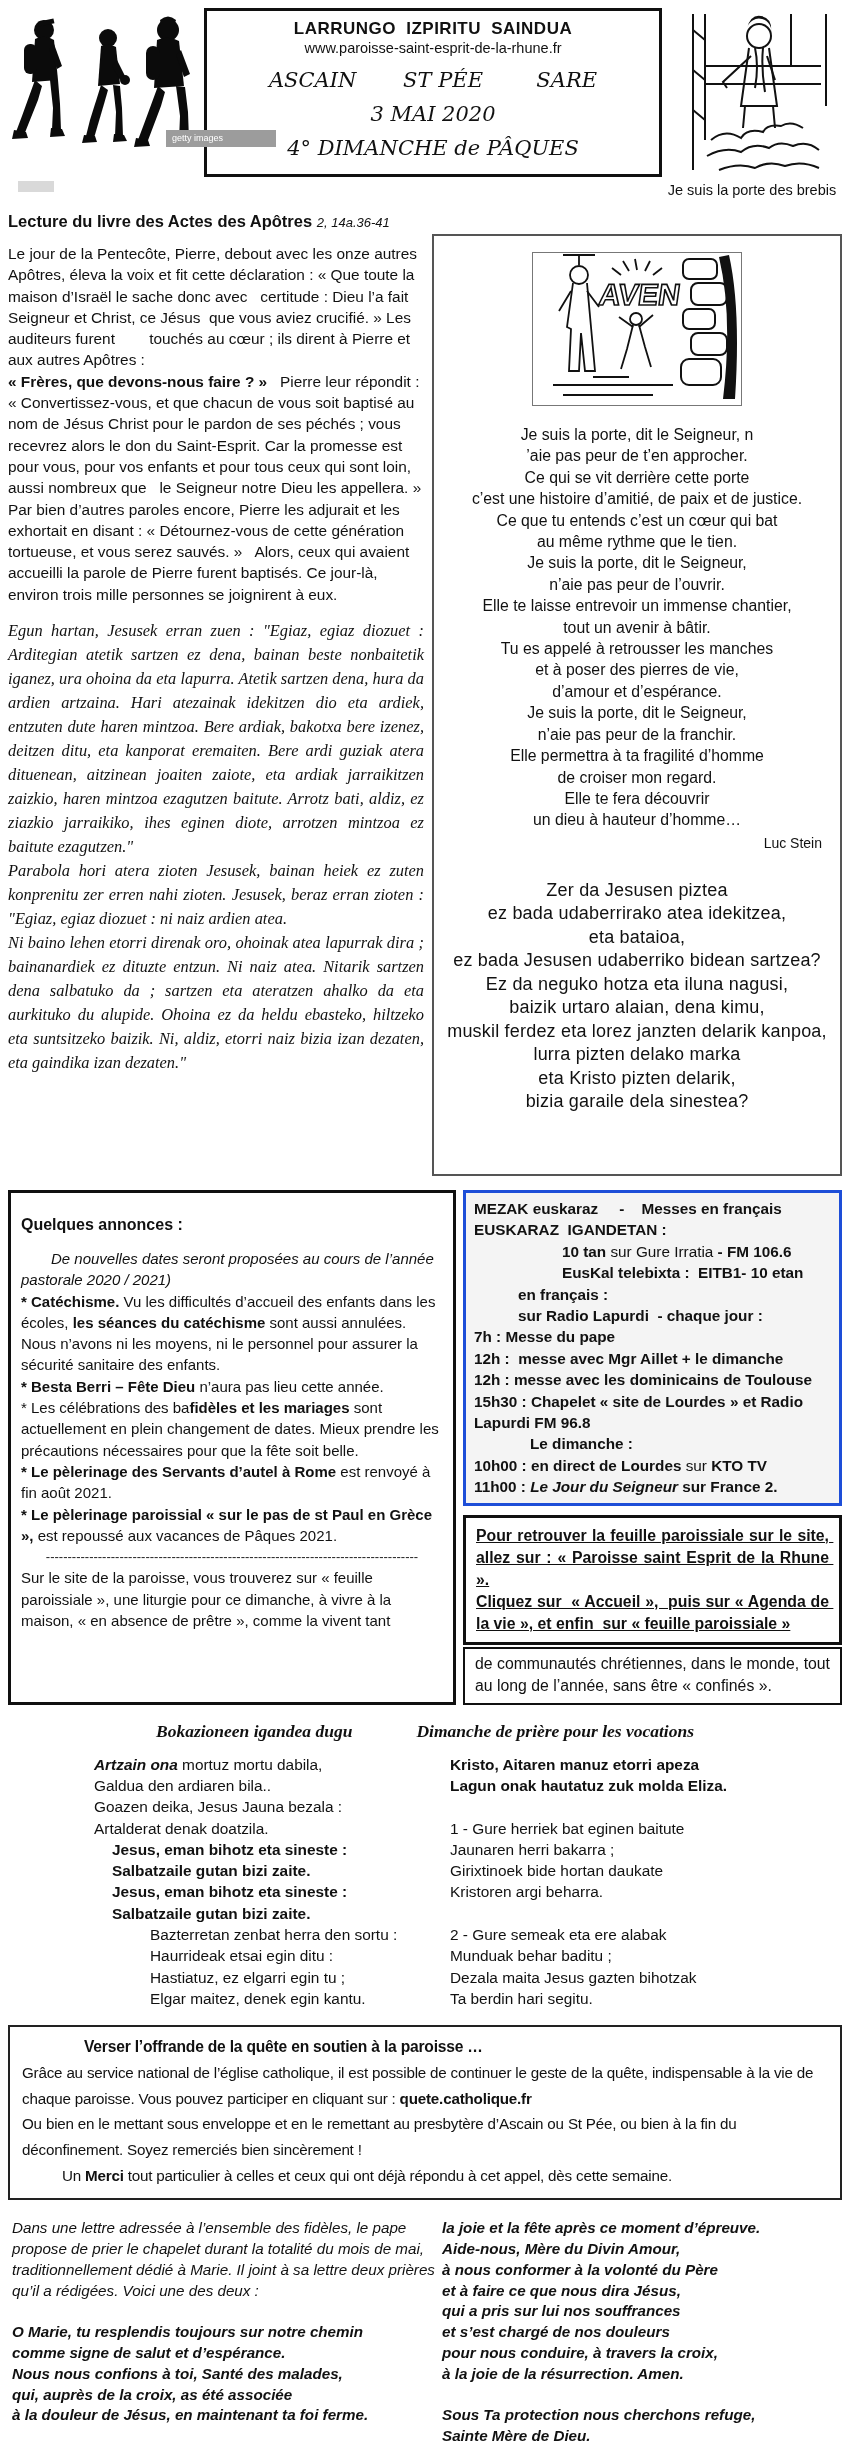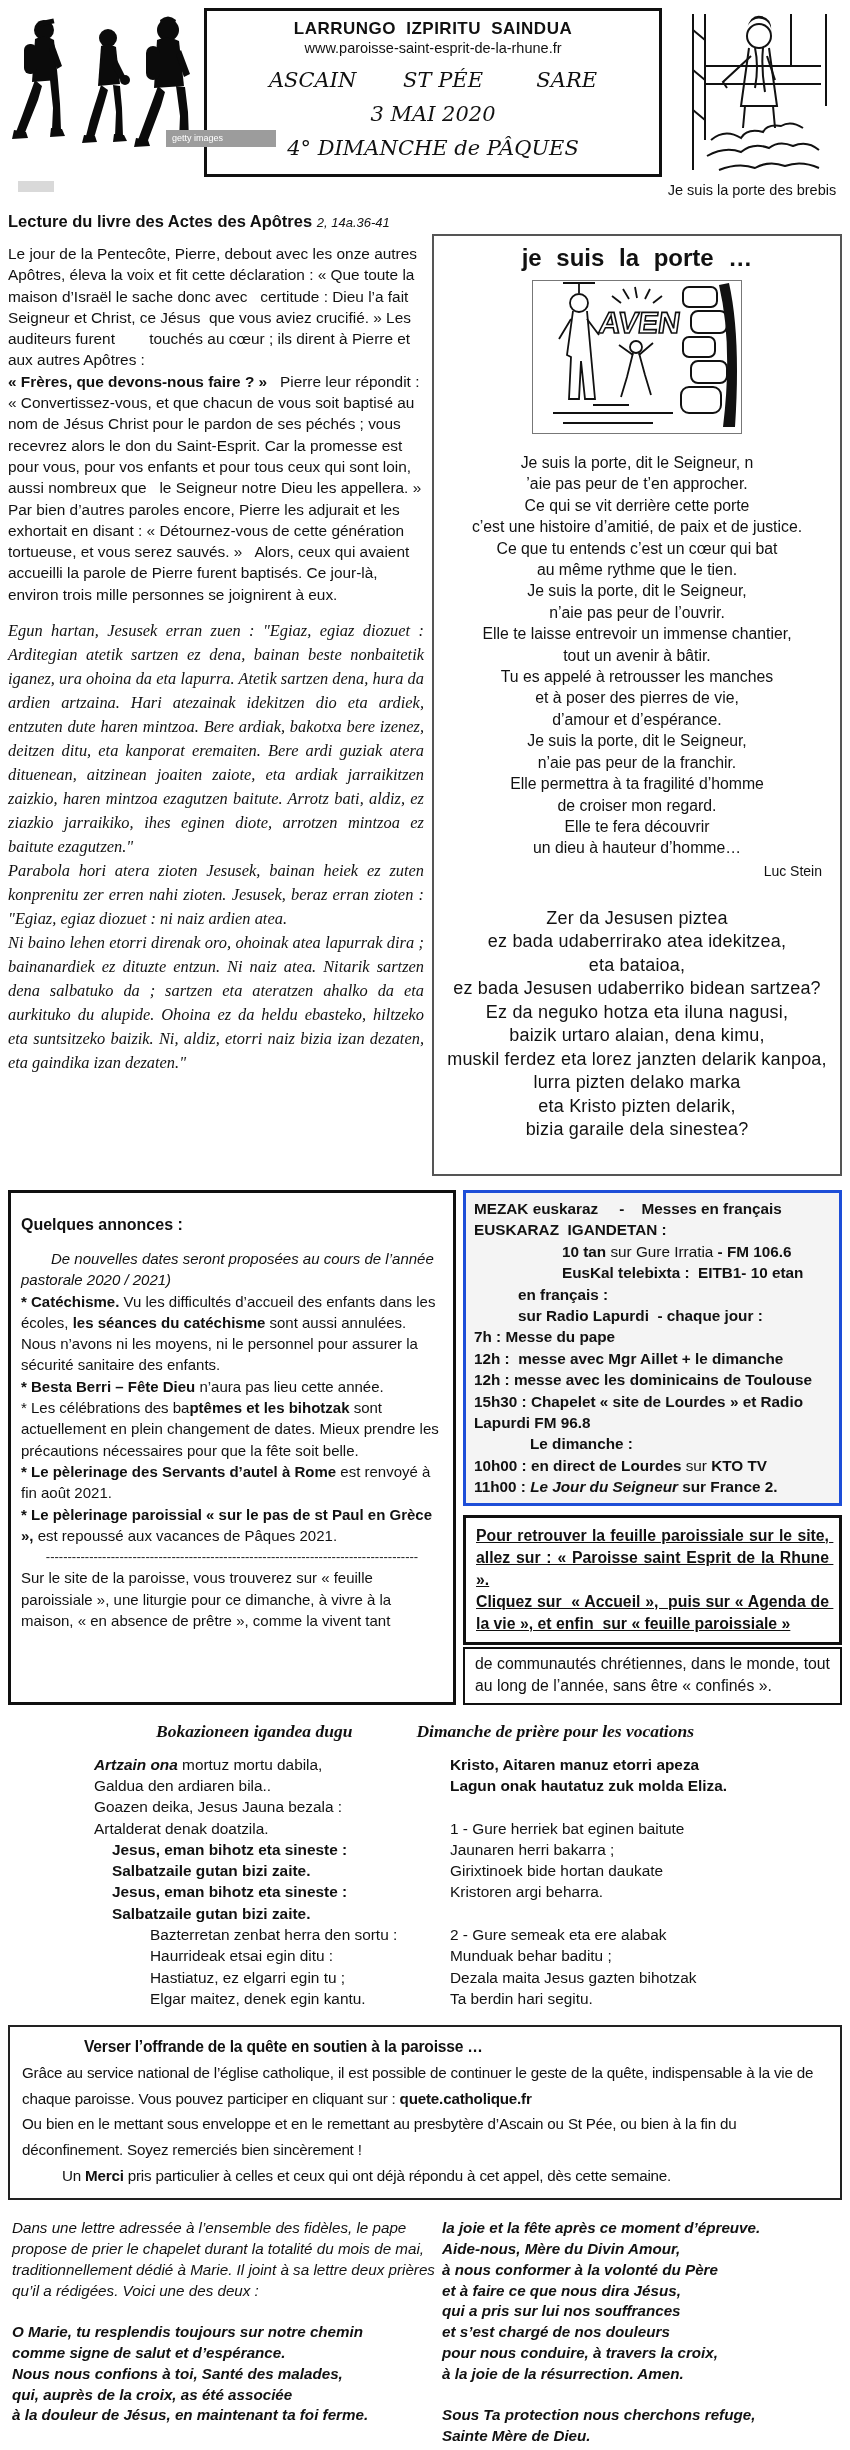--- a/index.html
+++ b/index.html
@@ -175,21 +175,20 @@
 </span><span class="b">« Frères, que devons-nous faire ? »</span><span>   Pierre leur répondit : « Convertissez-vous, et que chacun de vous soit baptisé au nom de Jésus Christ pour le pardon de ses péchés ; vous recevrez alors le don du Saint-Esprit. Car la promesse est pour vous, pour vos enfants et pour tous ceux qui sont loin, aussi nombreux que   le Seigneur notre Dieu les appellera. » Par bien d’autres paroles encore, Pierre les adjurait et les exhortait en disant : « Détournez-vous de cette génération tortueuse, et vous serez sauvés. »   Alors, ceux qui avaient accueilli la parole de Pierre furent baptisés. Ce jour-là, environ trois mille personnes se joignirent à eux.</span></p>
       <div>
           <p class="gpar">Egun hartan, Jesusek erran zuen : "Egiaz, egiaz diozuet : Arditegian atetik sartzen ez dena, bainan beste nonbaitetik iganez, ura ohoina da eta lapurra. Atetik sartzen dena, hura da ardien artzaina. Hari atezainak idekitzen dio eta ardiek, entzuten dute haren mintzoa. Bere ardiak, bakotxa bere izenez, deitzen ditu, eta kanporat eremaiten. Bere ardi guziak atera dituenean, aitzinean joaiten zaiote, eta ardiak jarraikitzen zaizkio, haren mintzoa ezagutzen baitute. Arrotz bati, aldiz, ez ziazkio jarraikiko, ihes eginen diote, arrotzen mintzoa ez baitute ezagutzen."</p>
           <p class="gpar">Parabola hori atera zioten Jesusek, bainan heiek ez zuten konprenitu zer erren nahi zioten. Jesusek, beraz erran zioten : "Egiaz, egiaz diozuet : ni naiz ardien atea.</p>
           <p class="gpar">Ni baino lehen etorri direnak oro, ohoinak atea lapurrak dira ; bainanardiek ez dituzte entzun. Ni naiz atea. Nitarik sartzen dena salbatuko da ; sartzen eta ateratzen ahalko da eta aurkituko du alupide. Ohoina ez da heldu ebasteko, hiltzeko eta suntsitzeko baizik. Ni, aldiz, etorri naiz bizia izan dezaten, eta gaindika izan dezaten."</p>
         </div>
     </div>
 
     <div class="col-right">
       <div class="porte-box">
-        <div class="porte-title">je  suis  la  porte …</div>
         <div class="porte-img">
           <svg width="206" height="150" viewBox="0 0 206 150">
             <g stroke="#111" stroke-width="1.8" fill="none">
               <path d="M96 18 l-6 -10 M104 17 l-2 -11 M112 18 l5 -10 M88 22 l-9 -7 M120 22 l9 -7"></path>
               <circle cx="46" cy="22" r="9"></circle>
               <path d="M40 30 L34 74 L38 76 L36 118 L46 118 L48 80 L52 118 L62 118 L58 74 L54 30"></path>
               <path d="M38 38 L26 58 M54 38 L66 54"></path>
               <path d="M30 2 L62 2 M46 2 V12"></path>
               <circle cx="103" cy="66" r="6"></circle>
               <path d="M100 72 L94 96 L88 116 M106 72 L112 94 L118 114"></path>
@@ -247,21 +246,21 @@
     </div>
   </div>
 
   <div class="mid-row">
     <div class="annonces-box">
       <div class="ann-title">Quelques annonces :</div>
       <div>
           <div class="apar it">De nouvelles dates seront proposées au cours de l’année pastorale 2020 / 2021)</div>
           <div class="apar"><span class="b">* Catéchisme.</span><span> Vu les difficultés d’accueil des enfants dans les écoles, </span><span class="b">les séances du catéchisme</span><span> sont aussi annulées. Nous n’avons ni les moyens, ni le personnel pour assurer la sécurité sanitaire des enfants.</span></div>
           <div class="apar"><span class="b">* Besta Berri – Fête Dieu</span><span> n’aura pas lieu cette année.</span></div>
-          <div class="apar"><span>* Les célébrations des ba</span><span class="b">ptêmes et les bihotzak</span><span> sont actuellement en plein changement de dates. Mieux prendre les précautions nécessaires pour que la fête soit belle.</span></div>
+          <div class="apar"><span>* Les célébrations des ba</span><span class="b">fidèles et les mariages</span><span> sont actuellement en plein changement de dates. Mieux prendre les précautions nécessaires pour que la fête soit belle.</span></div>
           <div class="apar"><span class="b">* Le pèlerinage des Servants d’autel à Rome</span><span> est renvoyé à fin août 2021.</span></div>
           <div class="apar"><span class="b">* Le pèlerinage paroissial « sur le pas de st Paul en Grèce »,</span><span> est repoussé aux vacances de Pâques 2021.</span></div>
           <div class="apar divider">--------------------------------------------------------------------------------------</div>
           <div class="apar">Sur le site de la paroisse, vous trouverez sur « feuille paroissiale », une liturgie pour ce dimanche, à vivre à la maison, « en absence de prêtre », comme la vivent tant</div>
         </div>
     </div>
     <div class="mid-right">
       <div class="mezak-box">
           <div class="mline b">MEZAK euskaraz     -    Messes en français</div>
           <div class="mline b">EUSKARAZ  IGANDETAN :</div>
@@ -316,21 +315,21 @@
         <div class="vline">Dezala maita Jesus gazten bihotzak</div>
         <div class="vline">Ta berdin hari segitu.</div>
       </div>
   </div>
 
   <div class="quete-box">
     <div class="quete-title">Verser l’offrande de la quête en soutien à la paroisse …</div>
     <div>
         <div class="qline"><span>Grâce au service national de l’église catholique, il est possible de continuer le geste de la quête, indispensable à la vie de chaque paroisse. Vous pouvez participer en cliquant sur : </span><span class="b">quete.catholique.fr</span></div>
         <div class="qline">Ou bien en le mettant sous enveloppe et en le remettant au presbytère d’Ascain ou St Pée, ou bien à la fin du déconfinement.  Soyez remerciés bien sincèrement !</div>
-        <div class="qline tind"><span>Un </span><span class="b">Merci</span><span> pris particulier à celles et ceux qui ont déjà répondu à cet appel, dès cette semaine.</span></div>
+        <div class="qline tind"><span>Un </span><span class="b">Merci</span><span> tout particulier à celles et ceux qui ont déjà répondu à cet appel, dès cette semaine.</span></div>
       </div>
   </div>
 
   <div class="prayer-row">
     <div class="prayer-left">
         <div class="prline">Dans une lettre adressée à l’ensemble des fidèles, le pape propose de prier le chapelet durant la totalité du mois de mai, traditionnellement dédié à Marie. Il joint à sa lettre deux prières qu’il a rédigées. Voici une des deux :</div>
         <div class="prline">&nbsp;</div>
         <div class="prline b">O Marie, tu resplendis toujours sur notre chemin</div>
         <div class="prline b">comme signe de salut et d’espérance.</div>
         <div class="prline b">Nous nous confions à toi, Santé des malades,</div>

